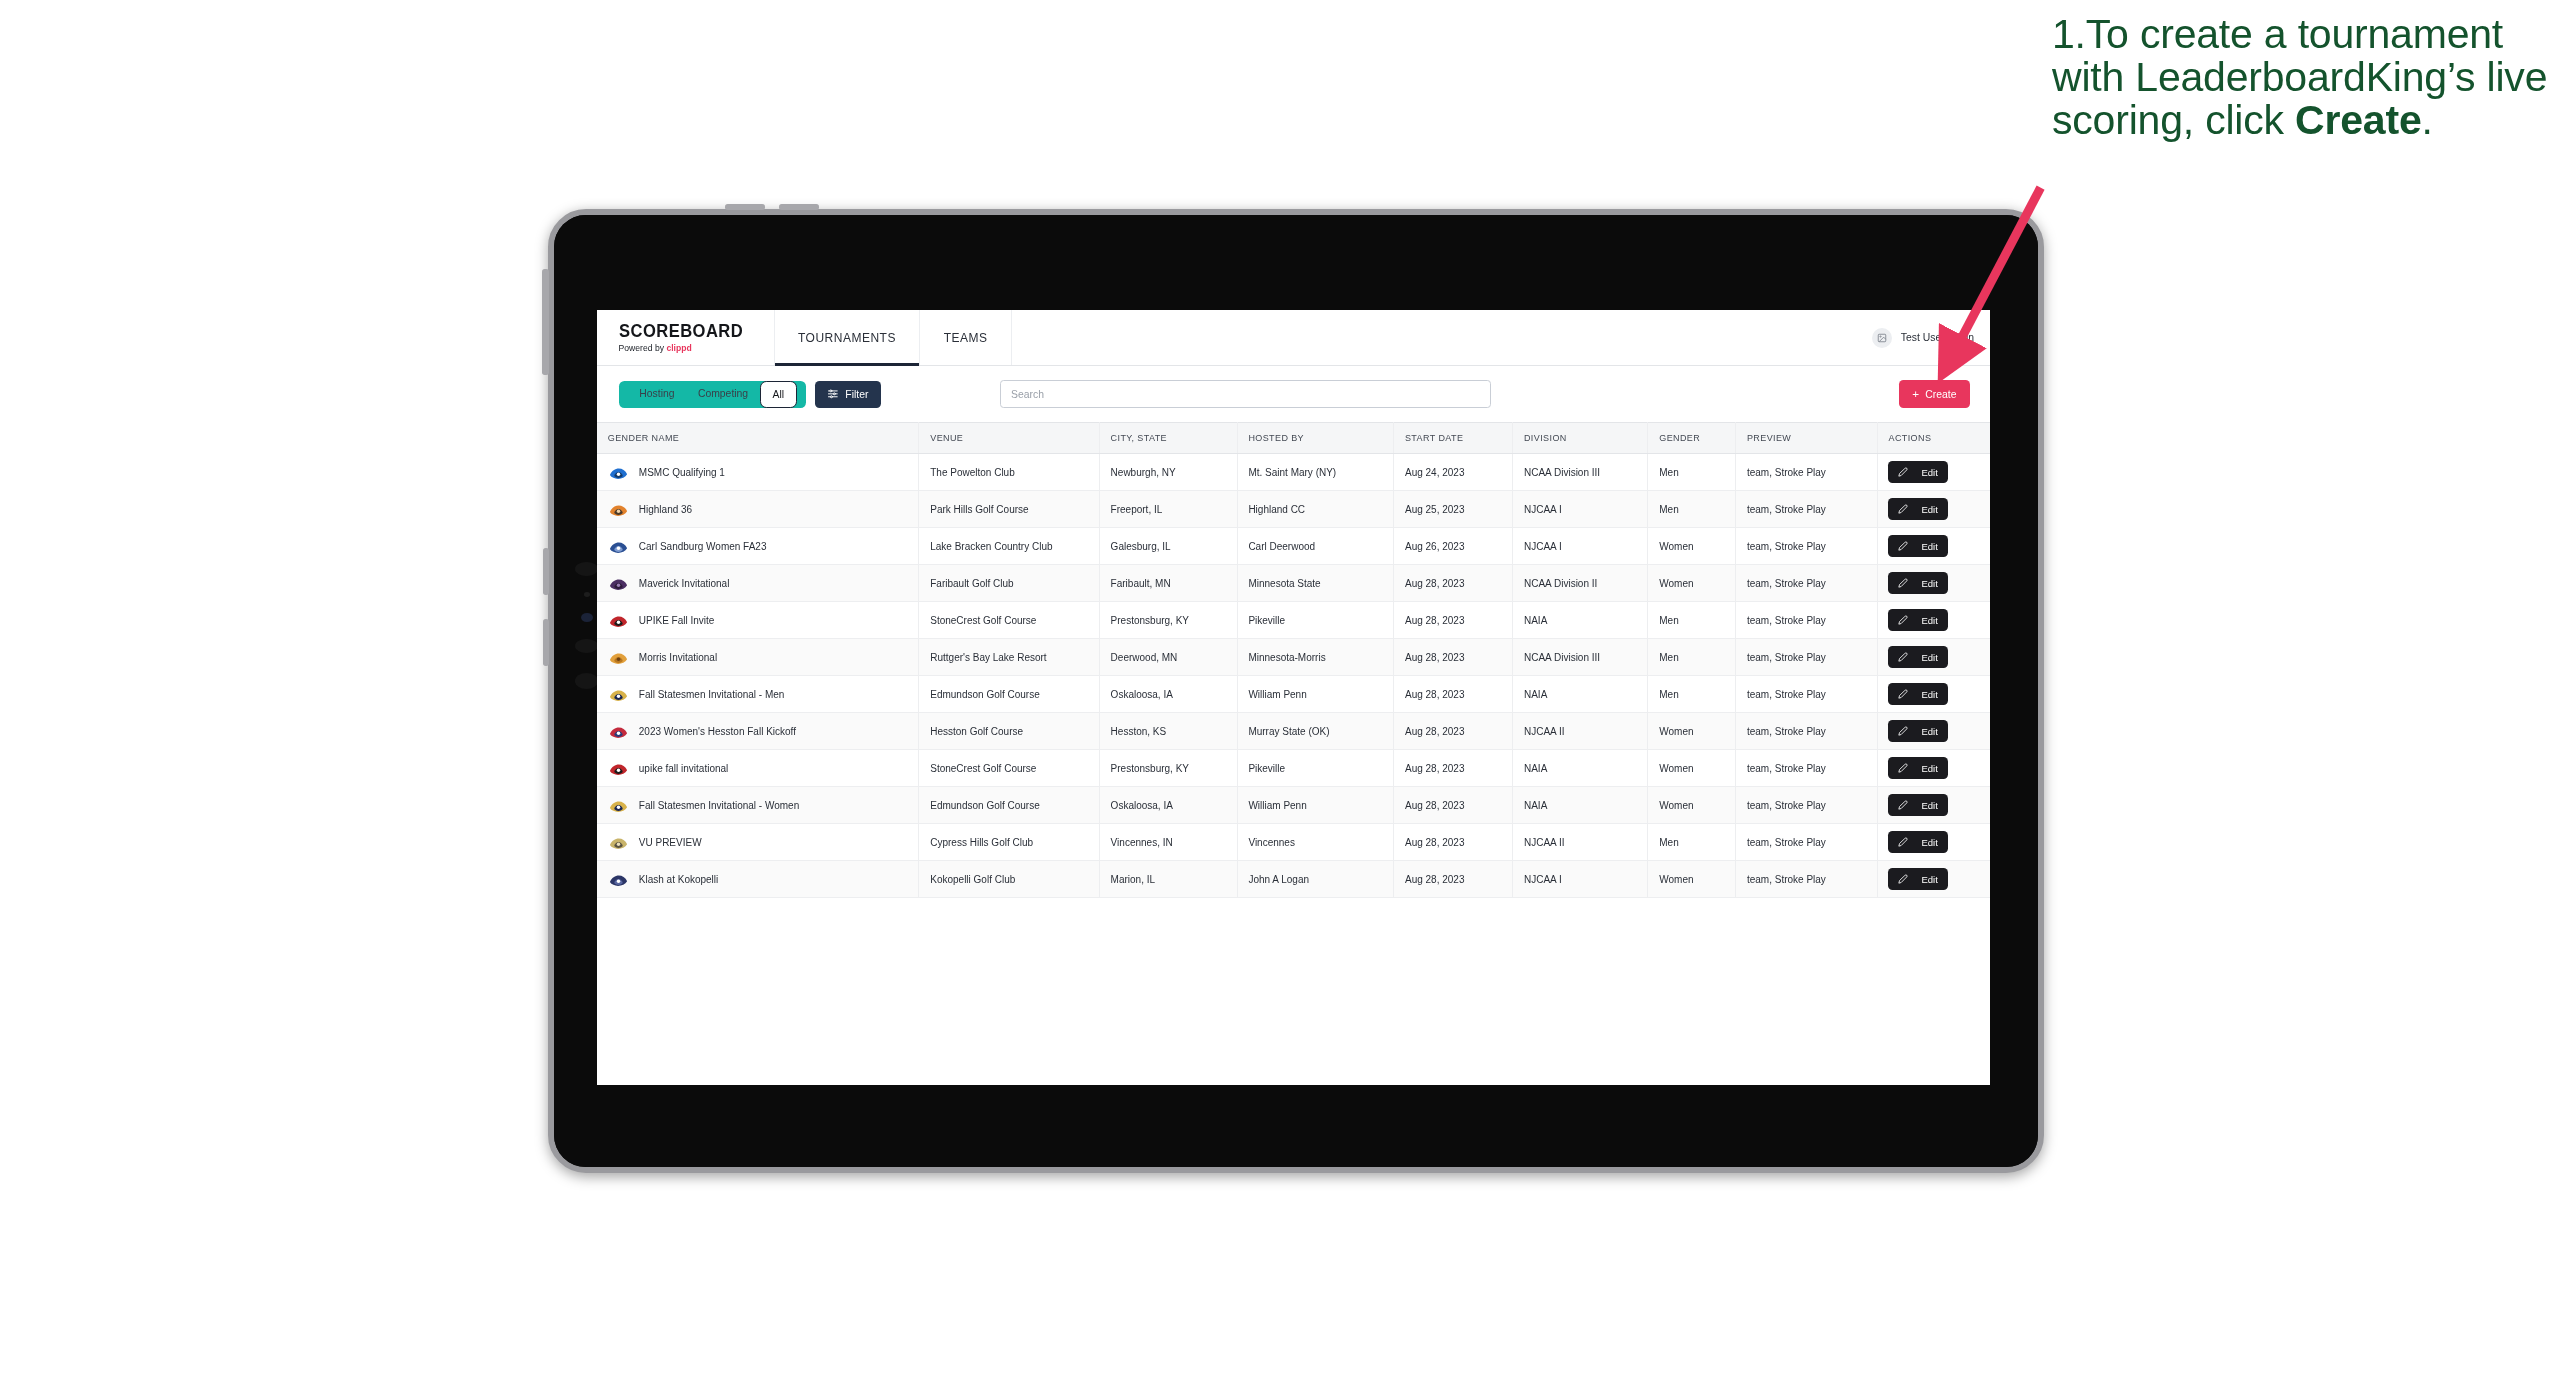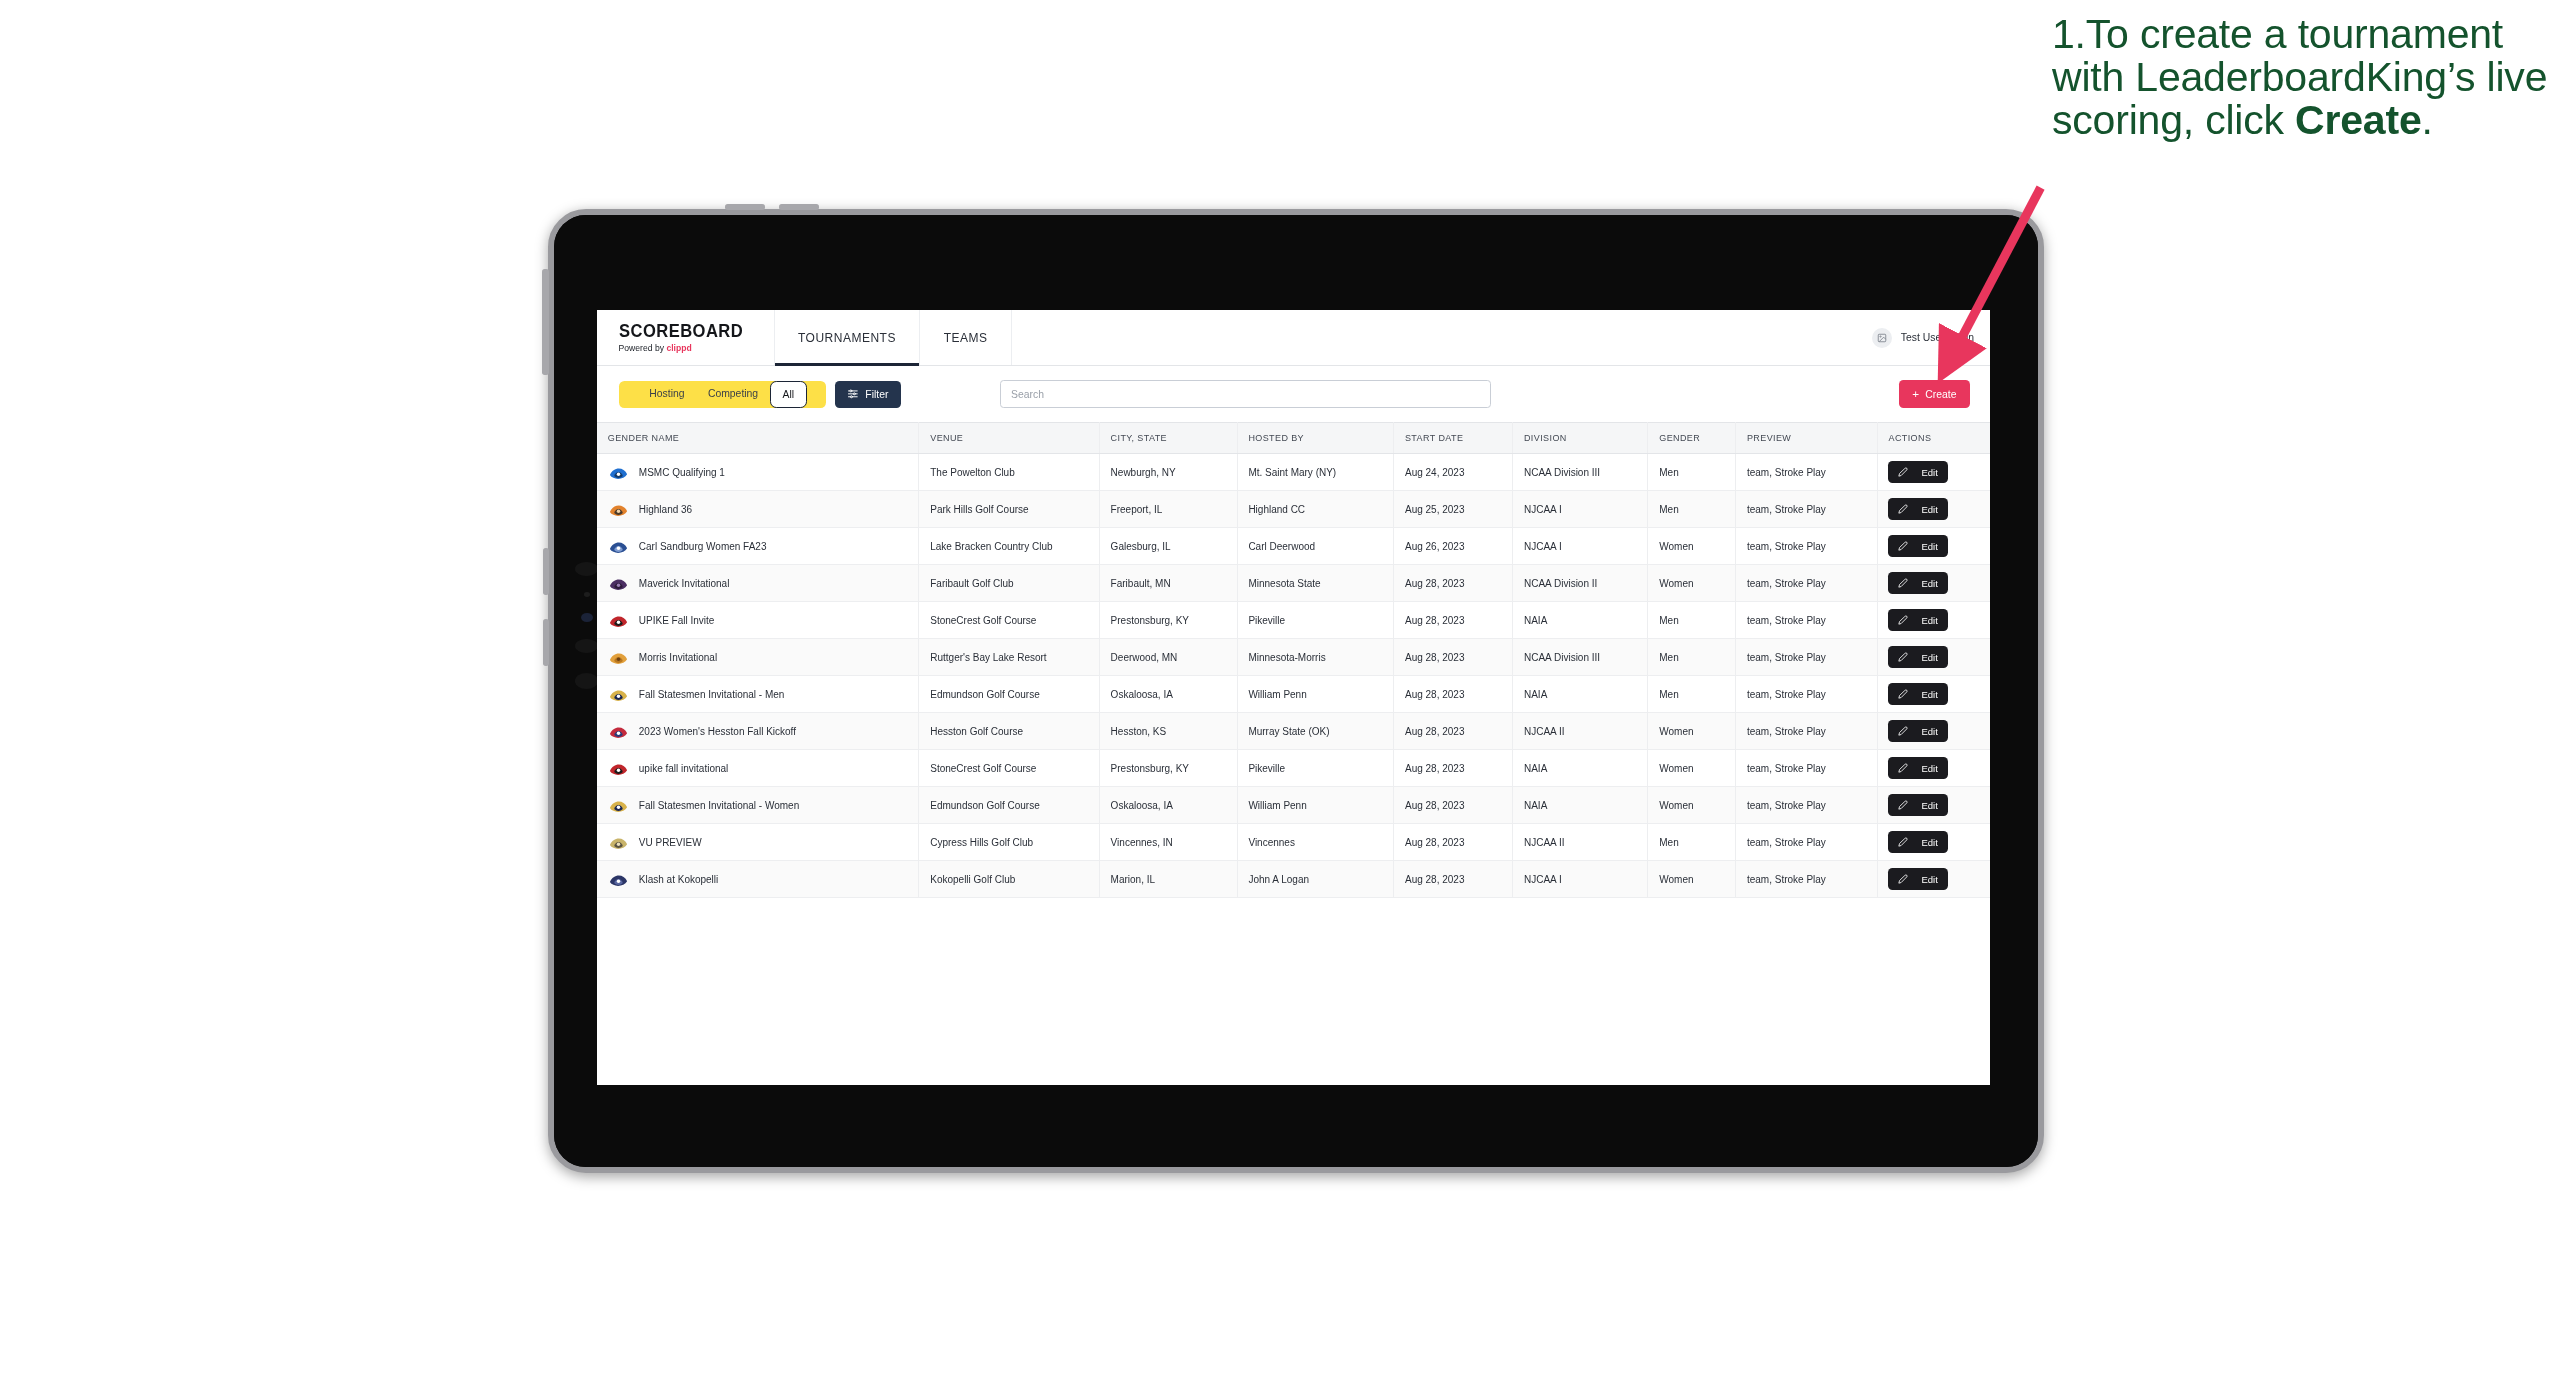--- a/index.html
+++ b/index.html
@@ -121,24 +121,24 @@
   
   .toolbar {
     height: 56px;
     background: #fff;
     display: flex; align-items: center;
     padding: 0 21.6px;
     position: relative;
   }
   .segment {
     display: flex; align-items: center;
-    background: #fde047;
+    background: #14b8a6;
     border-radius: 5.4px;
     height: 27px;
-    padding: 0 19px;
+    padding: 0 9px;
   }
   .seg-item {
     font-size: 10.4px; color: #3a3f48;
     padding: 0 11.7px; height: 23.4px;
     display: flex; align-items: center;
     cursor: pointer; border-radius: 4.5px;
   }
   .seg-item.active {
     background: #fff;
     border: 1.2px solid #1c2536;

